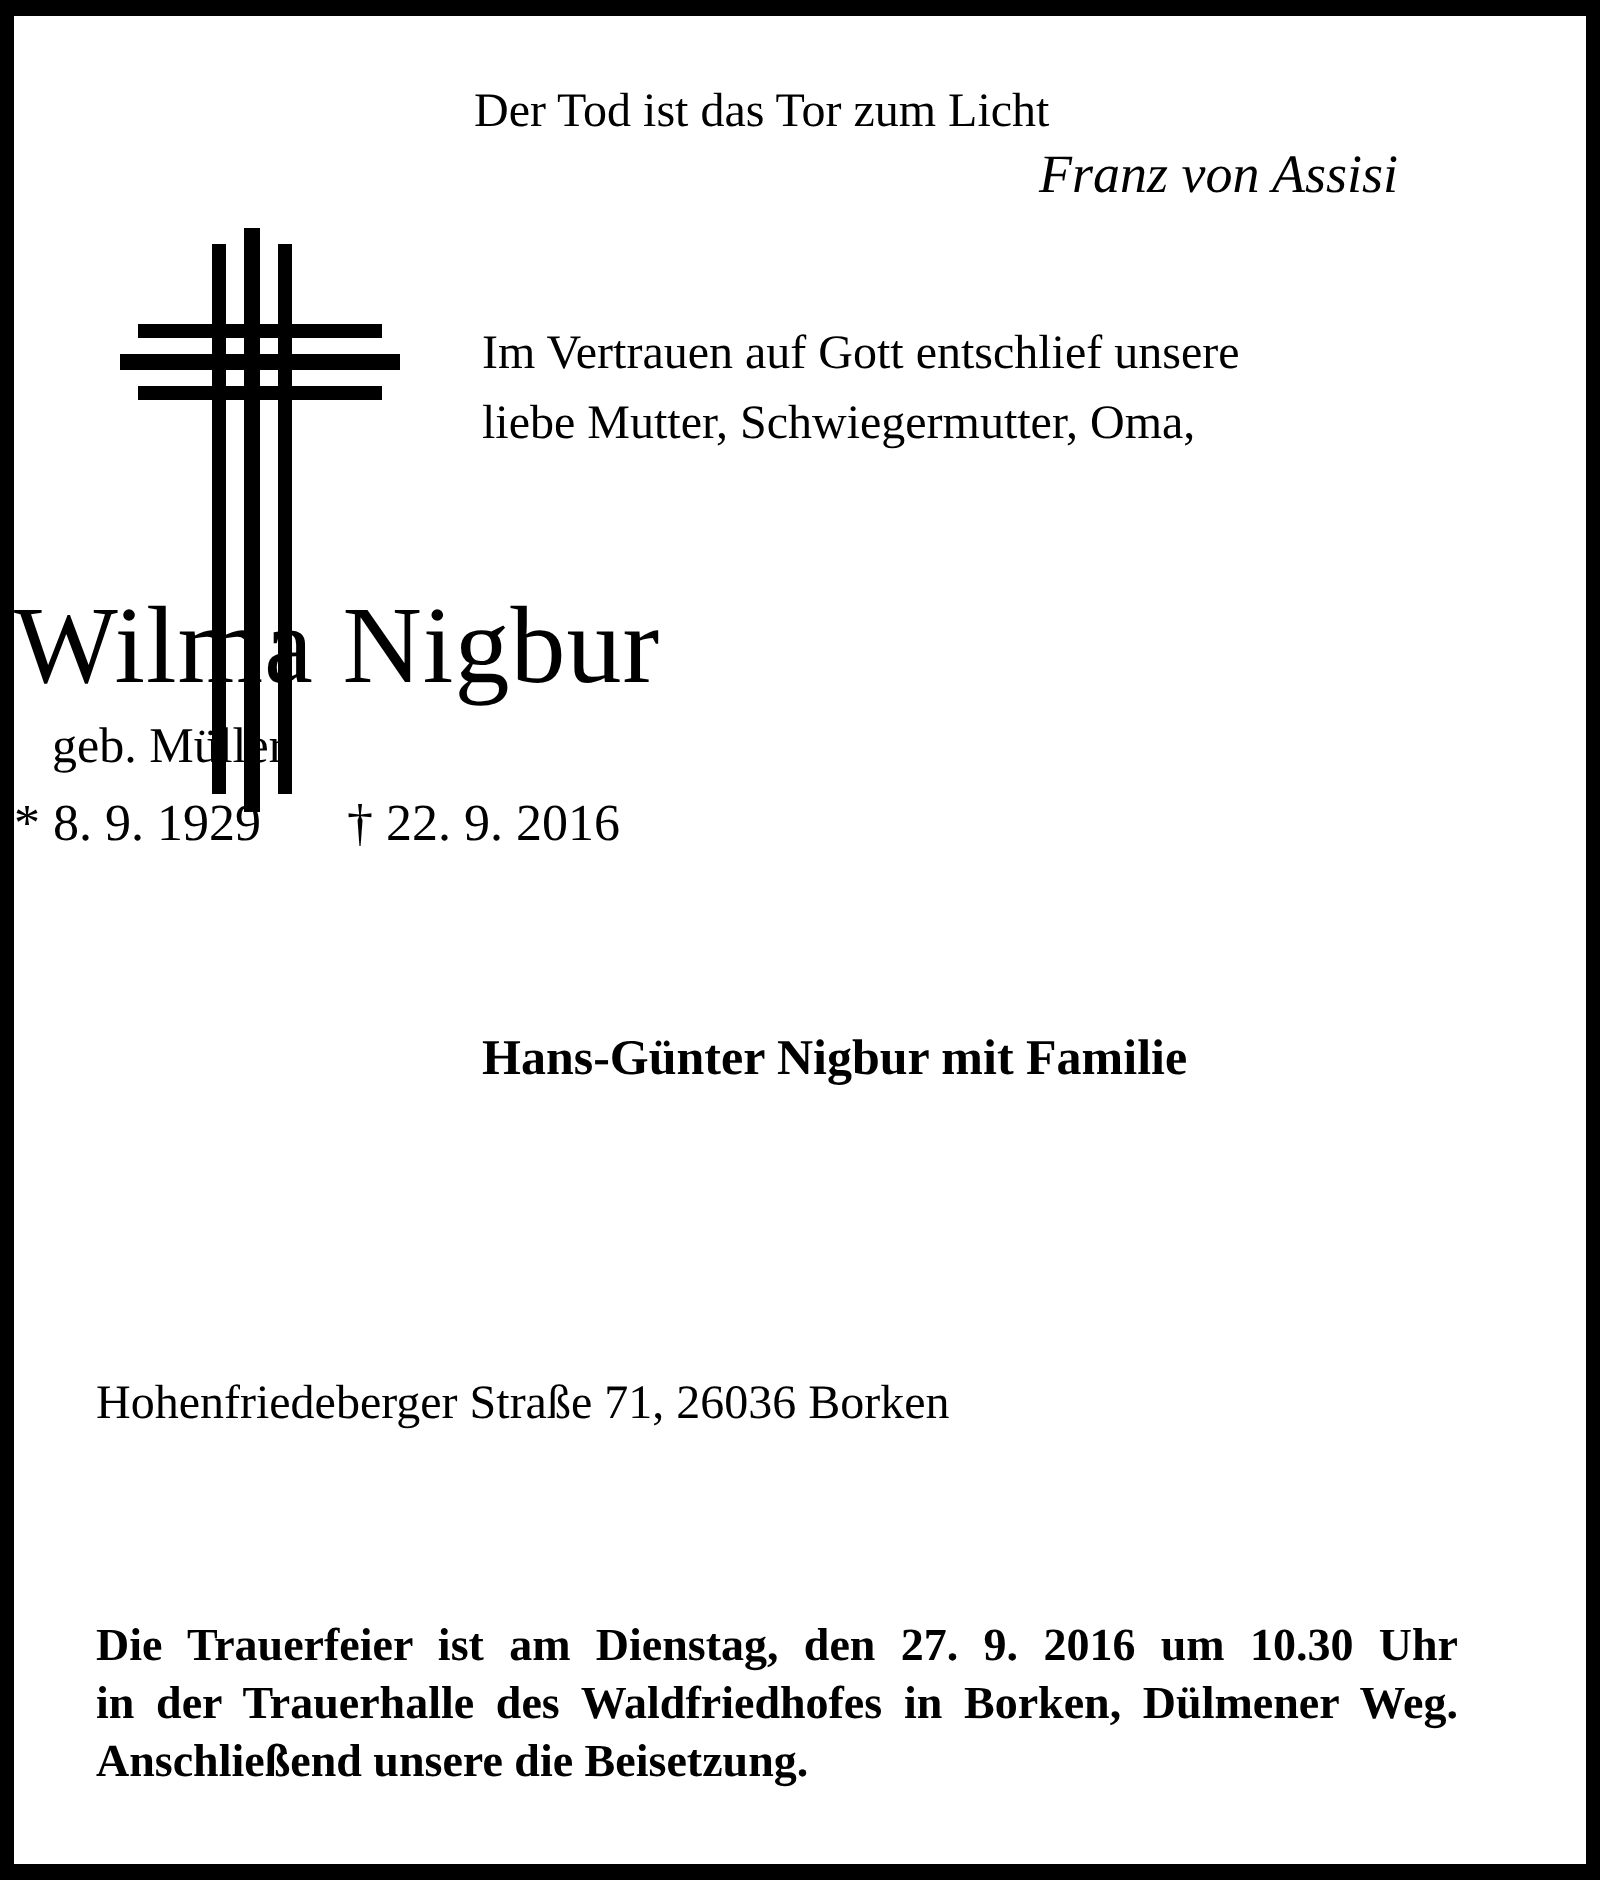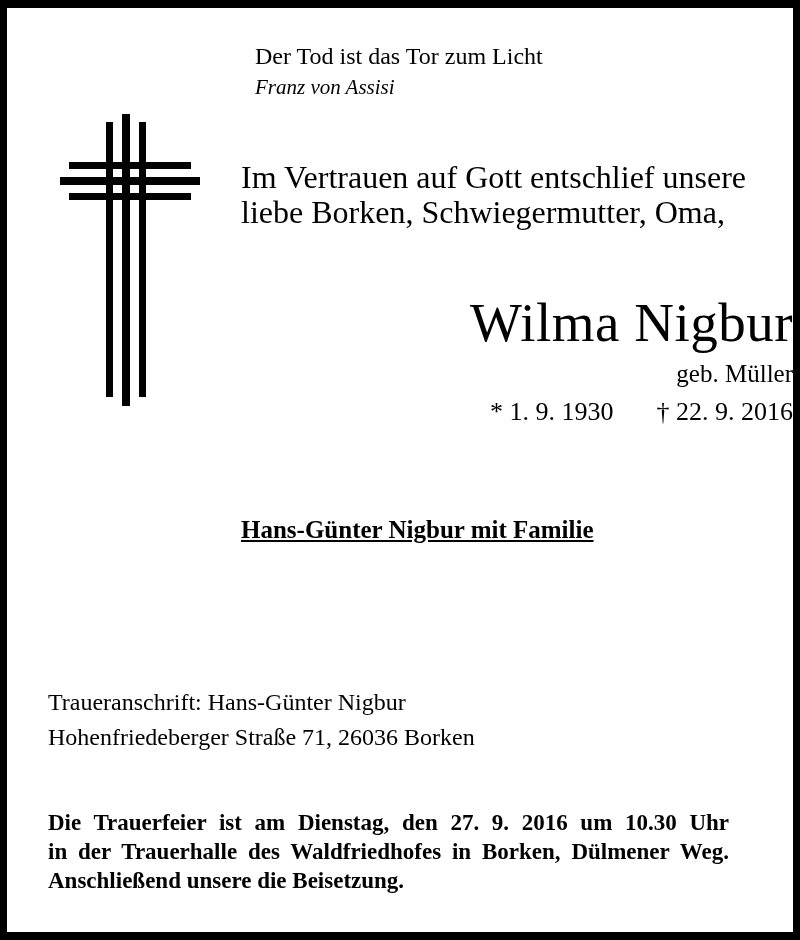--- a/index.html
+++ b/index.html
@@ -48,51 +48,52 @@
   .v-center { left: 67px;  top: 8px;  width: 8px;  height: 292px; }
   .v-right  { left: 84px;  top: 16px; width: 7px;  height: 275px; }
   
   .h-top    { left: 14px;  top: 56px;  width: 122px; height: 7px; }
   .h-center { left: 5px;   top: 71px;  width: 140px; height: 8px; }
   .h-bottom { left: 14px;  top: 87px;  width: 122px; height: 7px; }
 
   
   .quote {
     position: absolute;
-    left: 248px;
+    left: 230px;
     top: 33px;
     width: 480px;
     font-size: 24px;
     line-height: 30px;
   }
   .quote-line { white-space: nowrap; }
   .attribution {
+    text-align: right;
     font-style: italic;
-    font-size: 21px;
+    font-size: 27px;
     line-height: 28px;
     padding-right: 18px;
     margin-top: 2px;
   }
 
   .intro {
     position: absolute;
     left: 234px;
     top: 152px;
     width: 500px;
-    font-size: 32px;
+    font-size: 24px;
     line-height: 35px;
   }
   .intro-line { white-space: nowrap; }
 
   .name-block {
     position: absolute;
     left: 0;
     top: 284px;
     width: 100%;
-    text-align: right;
+    text-align: left;
   }
   .deceased-name {
     font-size: 55px;
     line-height: 62px;
     letter-spacing: 0.5px;
   }
   .maiden-name {
     font-size: 25px;
     line-height: 36px;
     margin-top: 2px;
@@ -106,21 +107,20 @@
   .life-dates .gap { display: inline-block; width: 30px; }
 
   .survivors {
     position: absolute;
     left: 234px;
     top: 500px;
     width: 500px;
     font-weight: bold;
     font-size: 25px;
     line-height: 43px;
-    text-decoration: underline;
   }
   .survivors-line { white-space: nowrap; }
 
   .mourning-address {
     position: absolute;
     left: 41px;
     top: 677px;
     width: 700px;
     font-size: 24px;
     line-height: 35px;
@@ -158,41 +158,40 @@
       <div class="bar h-bottom"></div>
     </div>
 
     <div class="quote">
       <div class="quote-line">Der Tod ist das Tor zum Licht</div>
       <div class="attribution">Franz von Assisi</div>
     </div>
 
     <div class="intro">
       <div class="intro-line">Im Vertrauen auf Gott entschlief unsere</div>
-      <div class="intro-line">liebe Borken, Schwiegermutter, Oma,</div>
+      <div class="intro-line">liebe Mutter, Schwiegermutter, Oma,</div>
     </div>
 
     <div class="name-block">
       <div class="deceased-name">Wilma Nigbur</div>
       <div class="maiden-name">geb. Müller</div>
       <div class="life-dates">
         <span>*</span>
-        <span>1. 9. 1930</span>
+        <span>8. 9. 1929</span>
         <span class="gap"></span>
         <span>†</span>
         <span>22. 9. 2016</span>
       </div>
     </div>
 
     <div class="survivors">
       <div class="survivors-line">Hans-Günter Nigbur mit Familie</div>
     </div>
 
     <div class="mourning-address">
-      <div class="address-line">Traueranschrift: Hans-Günter Nigbur</div>
       <div class="address-line">Hohenfriedeberger Straße 71, 26036 Borken</div>
     </div>
 
     <div class="ceremony">
       <span class="ceremony-line stretch">Die Trauerfeier ist am Dienstag, den 27. 9. 2016 um 10.30 Uhr</span>
       <span class="ceremony-line stretch">in der Trauerhalle des Waldfriedhofes in Borken, Dülmener Weg.</span>
       <span class="ceremony-line">Anschließend unsere die Beisetzung.</span>
     </div>
 
   </div>

